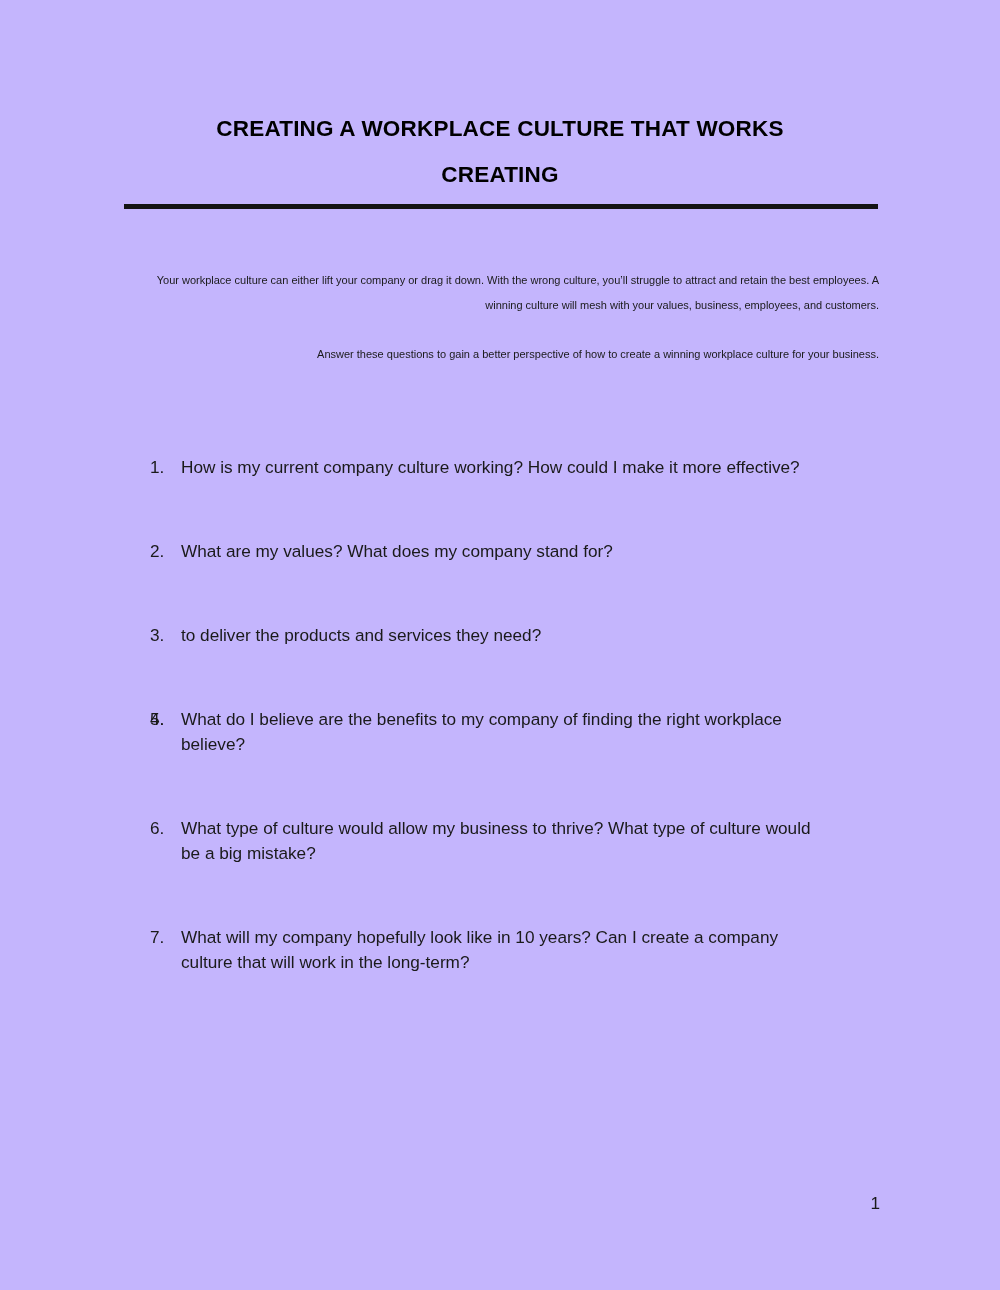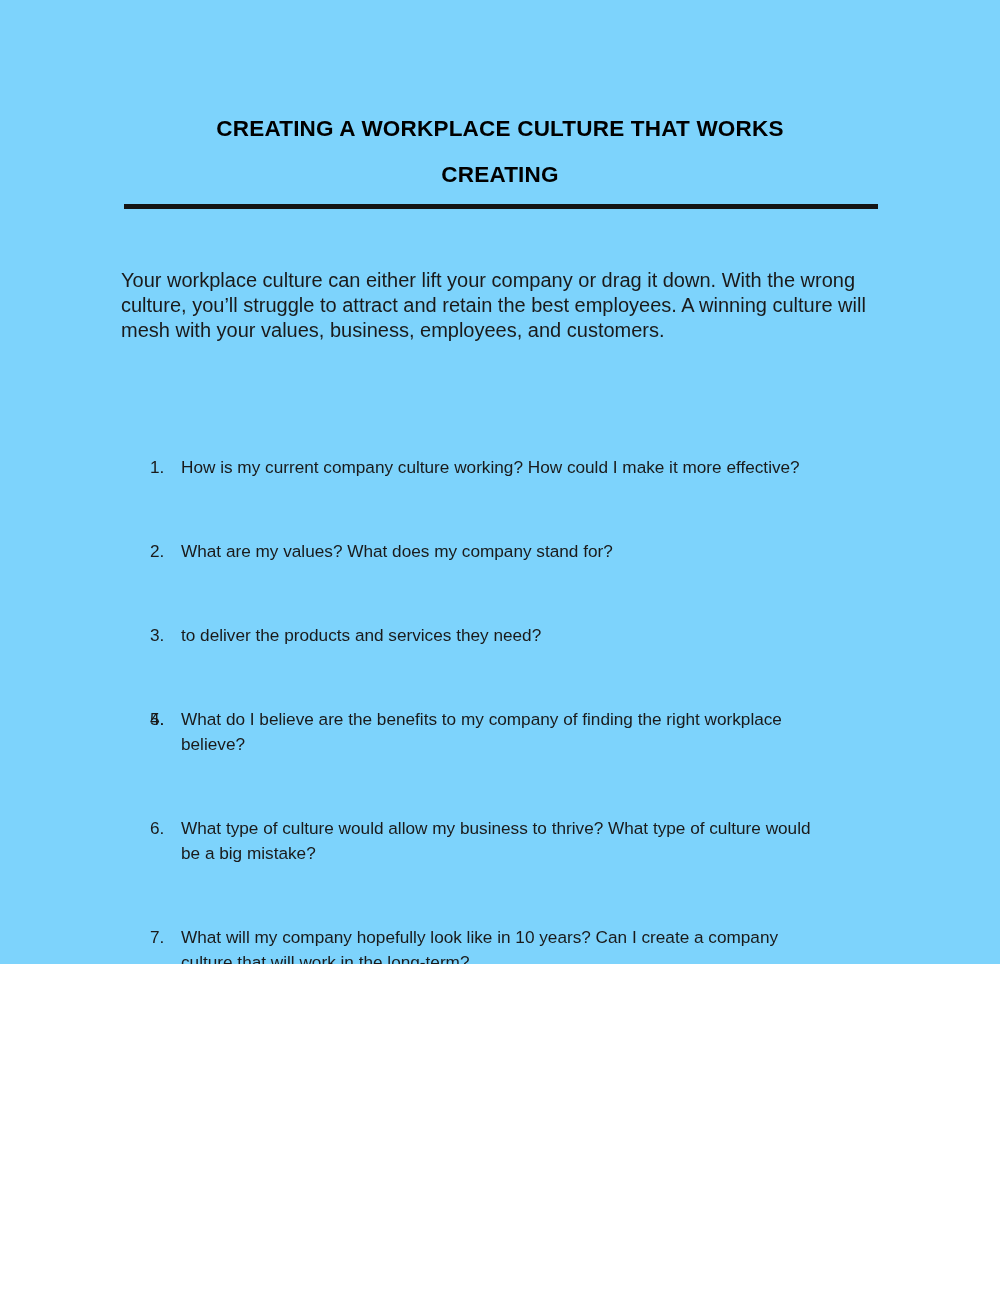--- a/index.html
+++ b/index.html
@@ -3,22 +3,22 @@
 <meta charset="utf-8">
 <style>
   html, body {
     margin: 0;
     padding: 0;
     background: #ffffff;
   }
   .page {
     position: relative;
     width: 1000px;
-    height: 964px;
-    background: #7dd3fc;
+    height: 1290px;
+    background: #c4b5fd;
     font-family: "Liberation Sans", sans-serif;
     color: #1a1a1a;
     overflow: hidden;
   }
 
   
   .title-block {
     position: absolute;
     left: 0;
     top: 106px;
@@ -46,24 +46,24 @@
 
   
   .intro {
     position: absolute;
     left: 121px;
     top: 268px;
     width: 758px;
   }
   .intro p {
     margin: 0 0 24px 0;
-    font-size: 20px;
+    font-size: 11px;
     line-height: 25px;
     color: #1a1a1a;
-    text-align: left;
+    text-align: right;
   }
   .intro p:last-child {
     margin-bottom: 0;
   }
 
   
   .question-list {
     position: absolute;
     left: 150px;
     top: 455px;
@@ -112,20 +112,21 @@
 
   <div class="title-block">
     <div class="doc-title-line">CREATING A WORKPLACE CULTURE THAT WORKS</div>
     <div class="doc-title-line">CREATING</div>
   </div>
 
   <div class="divider"></div>
 
   <div class="intro">
     <p>Your workplace culture can either lift your company or drag it down. With the wrong culture, you’ll struggle to attract and retain the best employees. A winning culture will mesh with your values, business, employees, and customers.</p>
+    <p>Answer these questions to gain a better perspective of how to create a winning workplace culture for your business.</p>
   </div>
 
   <div class="question-list">
 
     <div class="question-item">
       <span class="question-number">1.</span>
       <span class="question-text">How is my current company culture working? How could I make it more effective?</span>
 
     </div>
 

